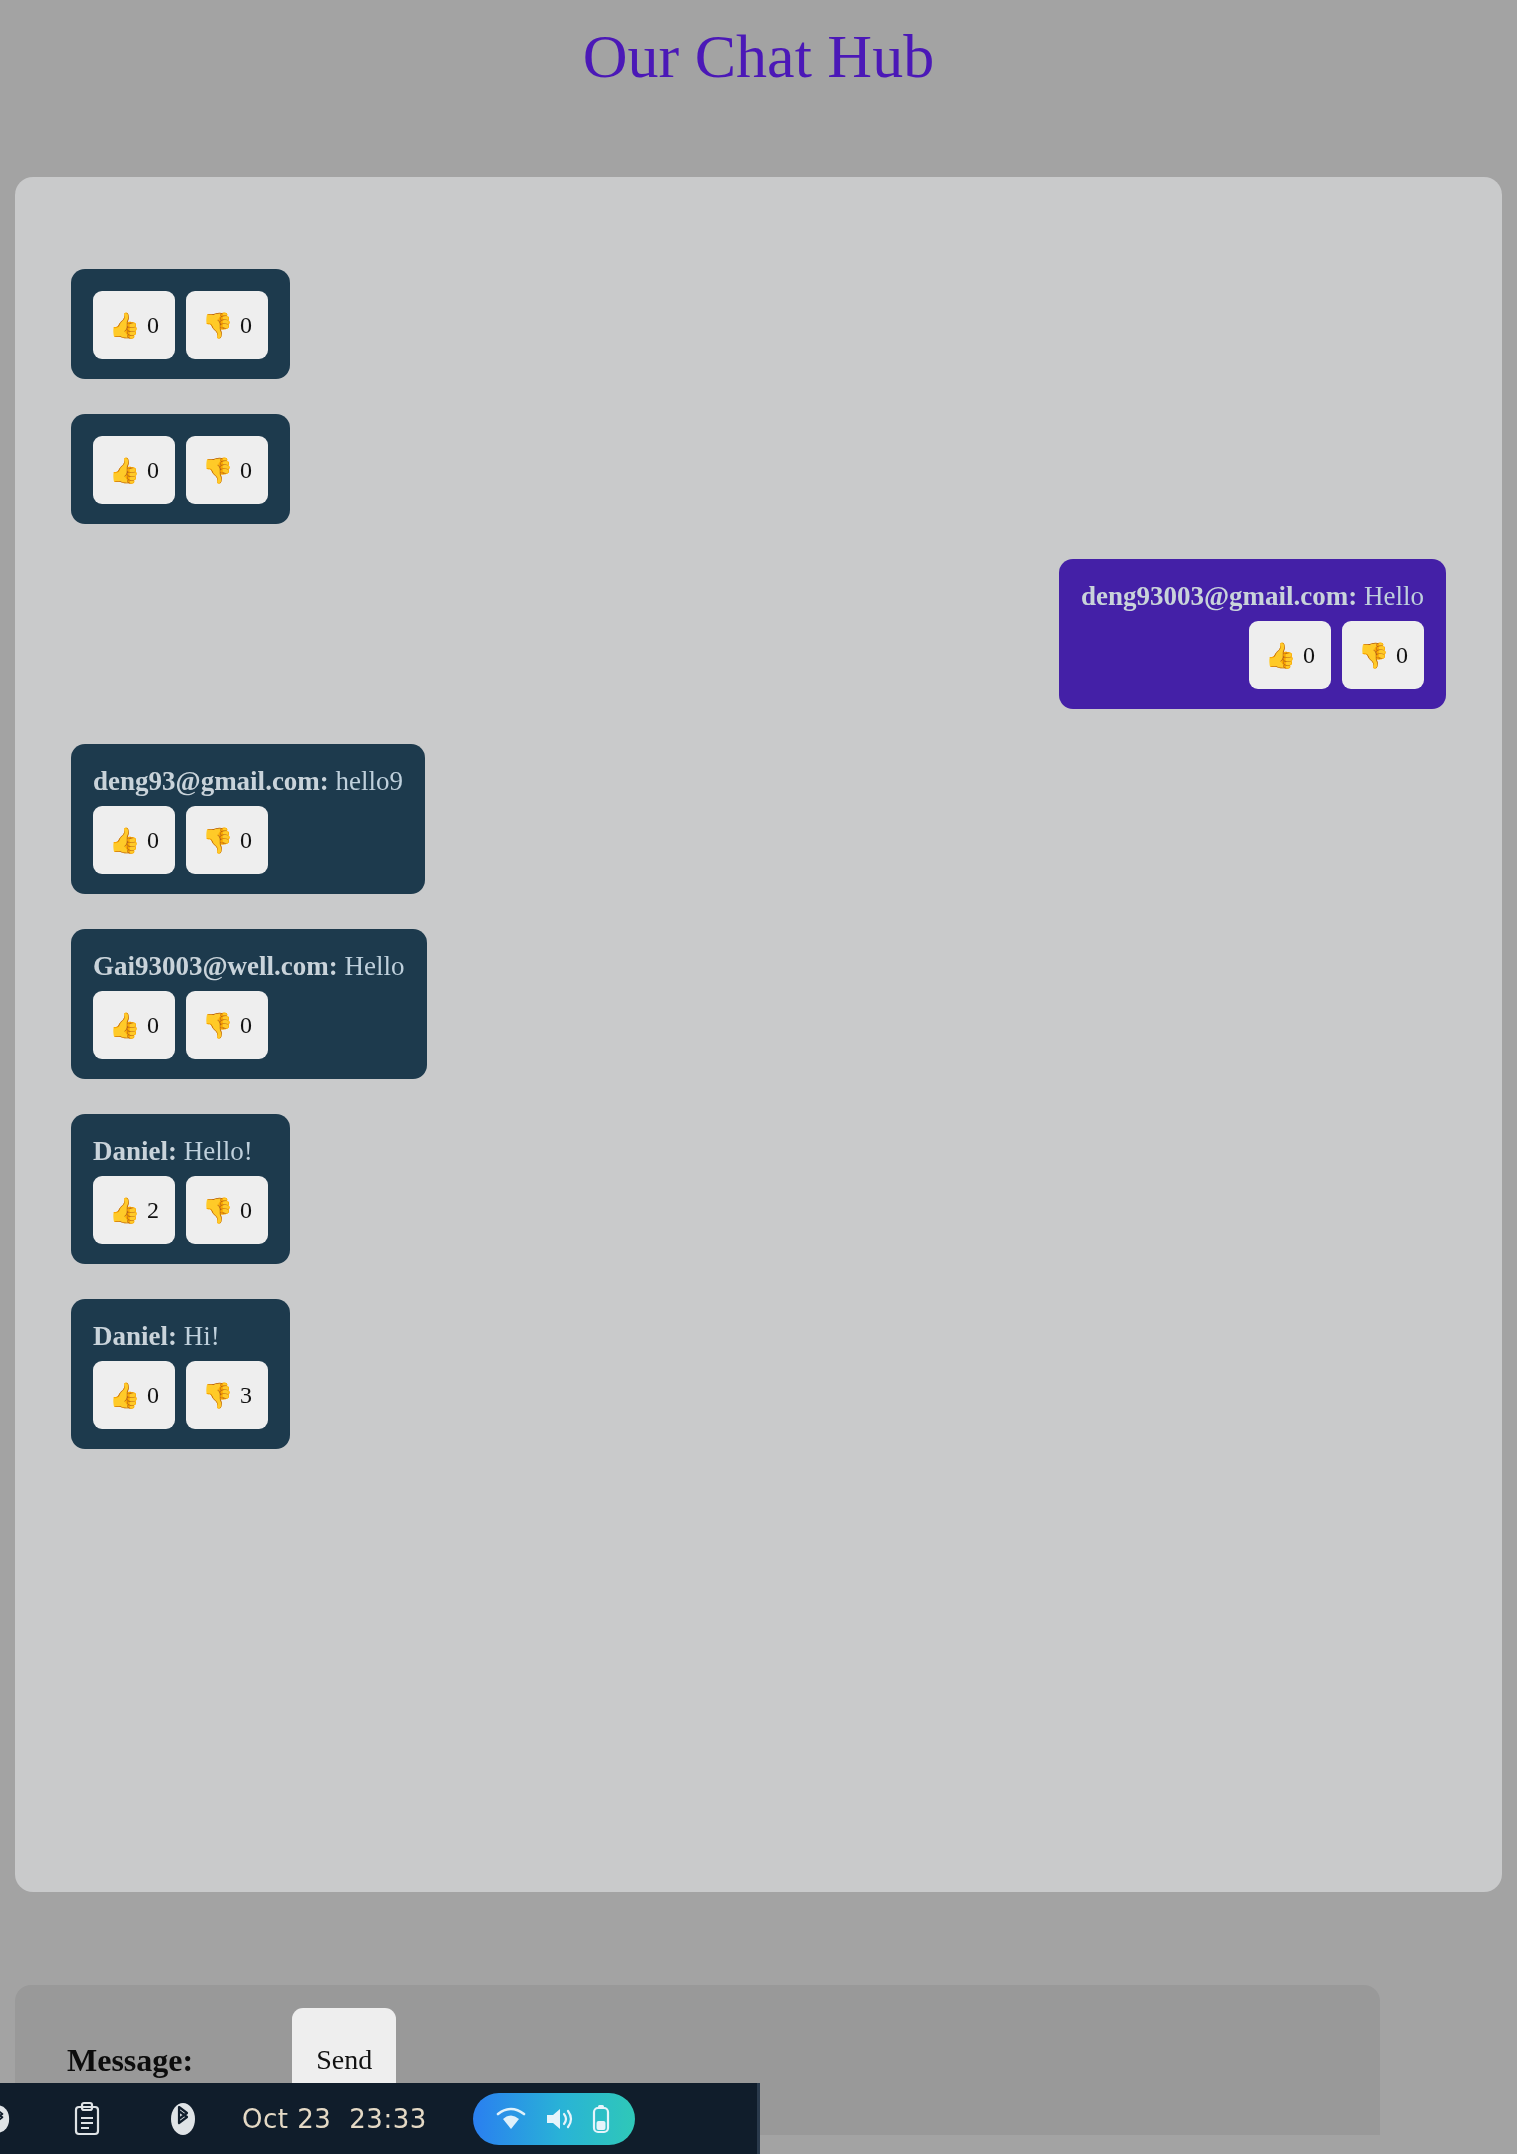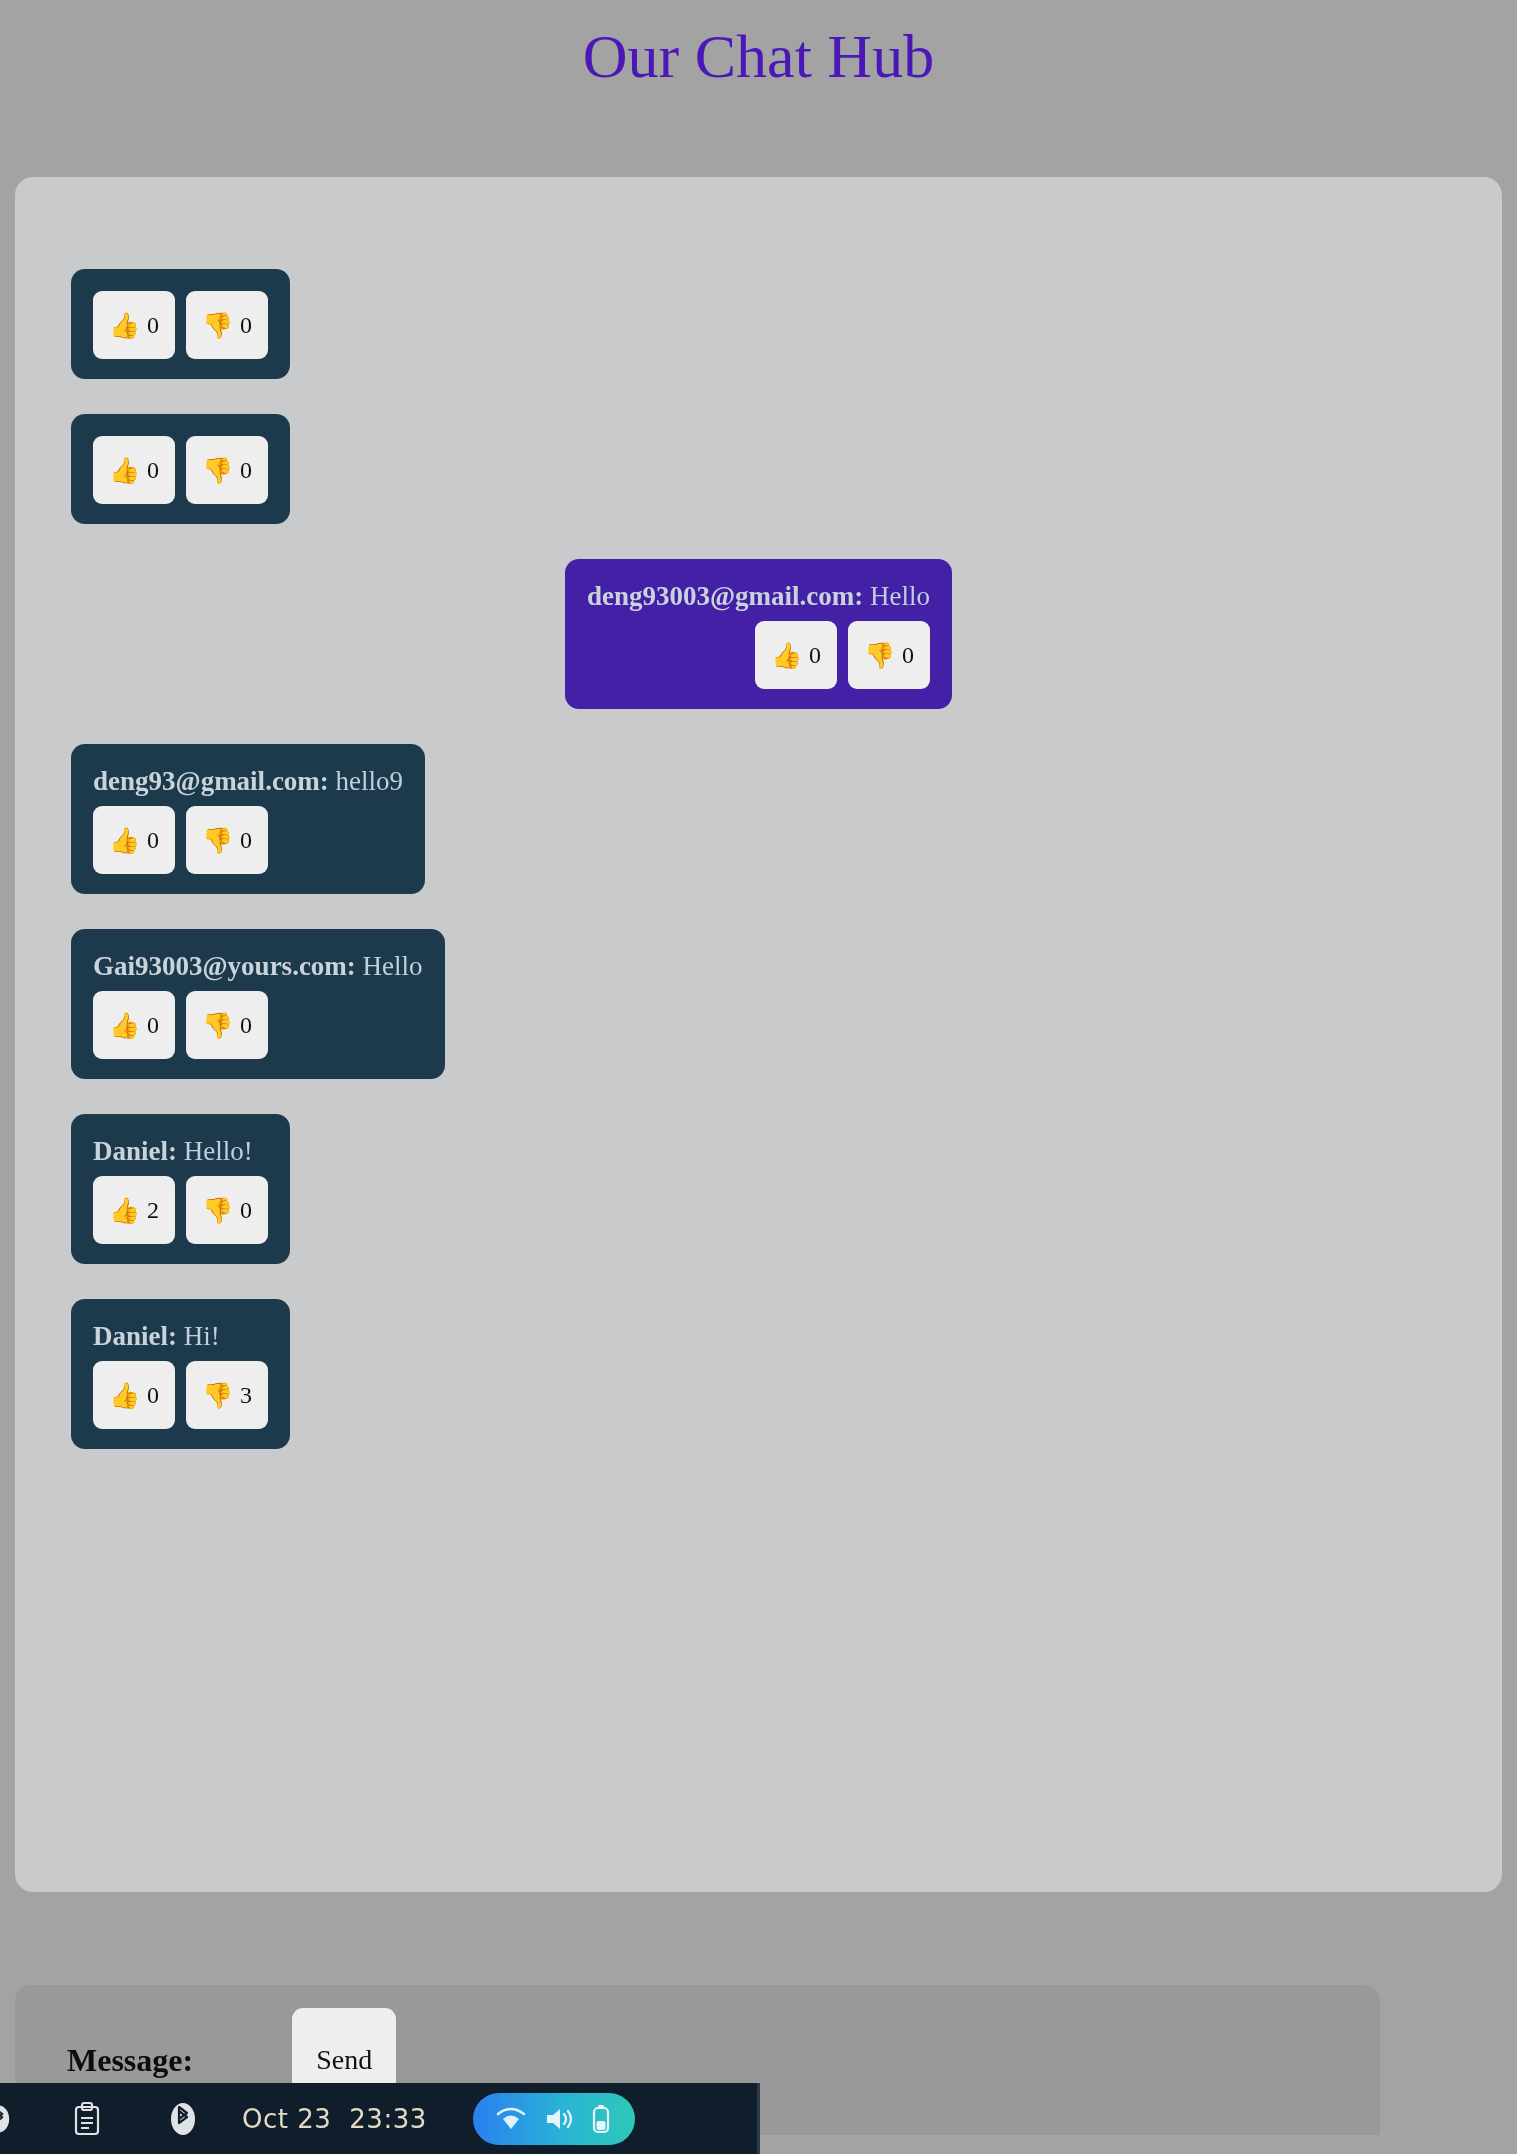--- a/index.html
+++ b/index.html
@@ -50,21 +50,21 @@
     flex-direction: column;
   }
 
   .msg-row {
     display: flex;
     width: 100%;
     padding: 0 56px 0 56px;
     margin-bottom: 35px;
   }
   .msg-row.left  { justify-content: flex-start; }
-  .msg-row.right { justify-content: center; }
+  .msg-row.right { justify-content: flex-end; }
 
   .bubble {
     border-radius: 14px;
     padding: 22px 22px 20px 22px;
     max-width: 880px;
   }
   .bubble.incoming { background: #1d3a4d; }
   .bubble.outgoing { background: #4420a7; }
 
   .bubble-text {
@@ -273,21 +273,21 @@
               </button>
               <button class="vote-btn">
                 <span class="vote-emoji">👎</span>
                 <span class="vote-count">0</span>
               </button>
             </div>
           </div>
         </div>
         <div class="msg-row left">
           <div class="bubble incoming">
-            <div class="bubble-text"><span class="sender">Gai93003@yours.com:</span> <span class="body-text">Hello</span></div>
+            <div class="bubble-text"><span class="sender">Gai93003@well.com:</span> <span class="body-text">Hello</span></div>
             <div class="votes">
               <button class="vote-btn">
                 <span class="vote-emoji">👍</span>
                 <span class="vote-count">0</span>
               </button>
               <button class="vote-btn">
                 <span class="vote-emoji">👎</span>
                 <span class="vote-count">0</span>
               </button>
             </div>

